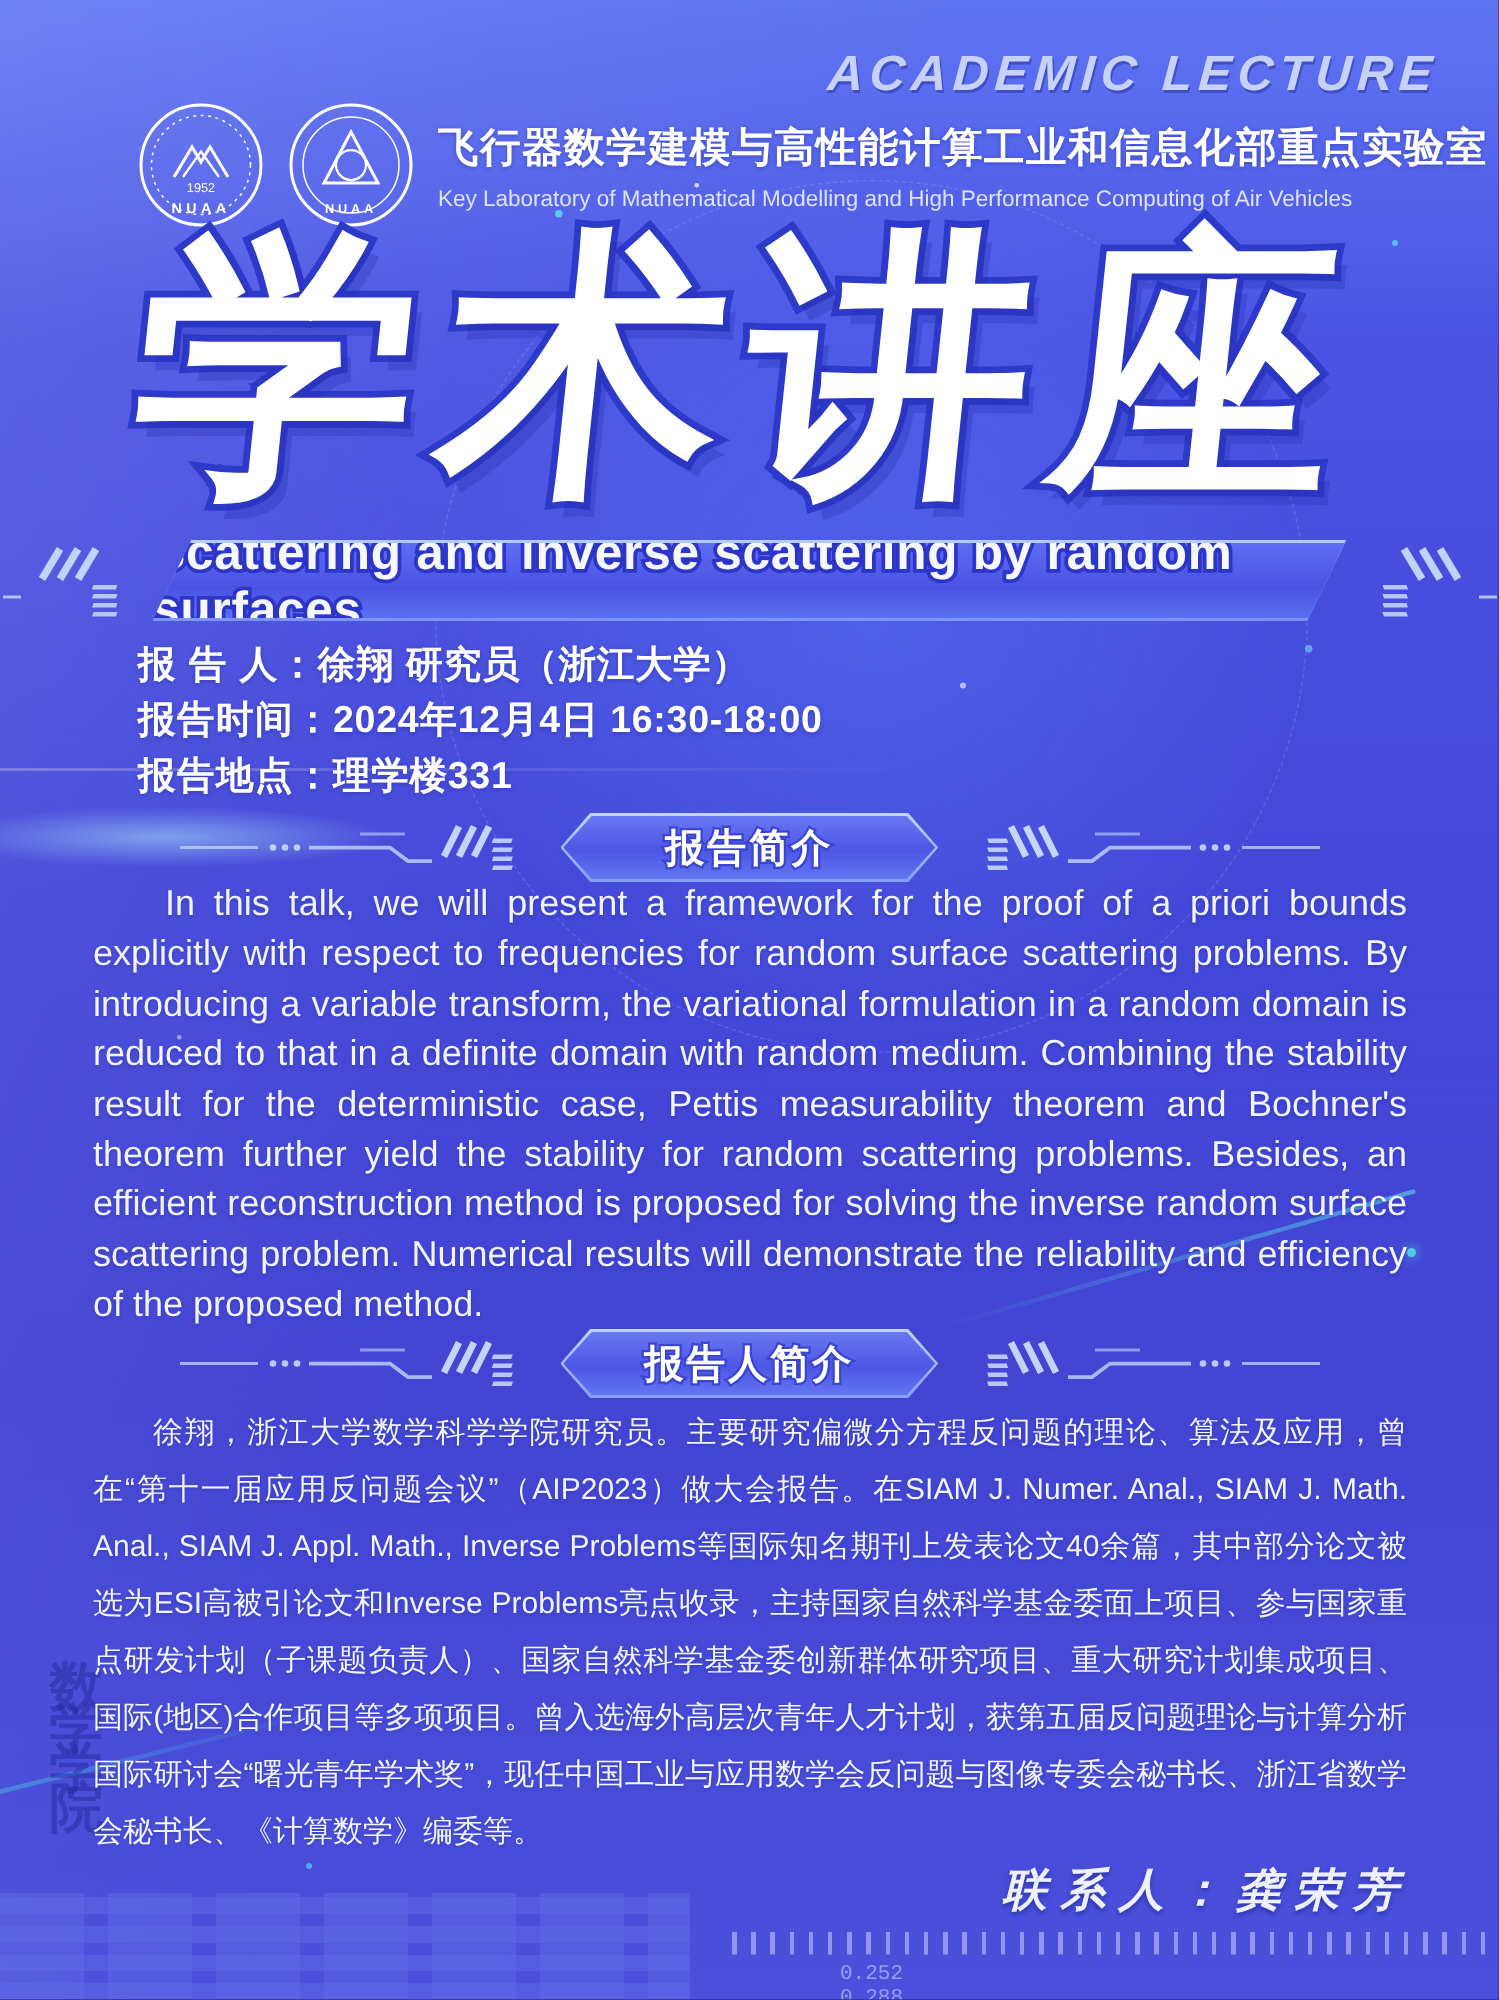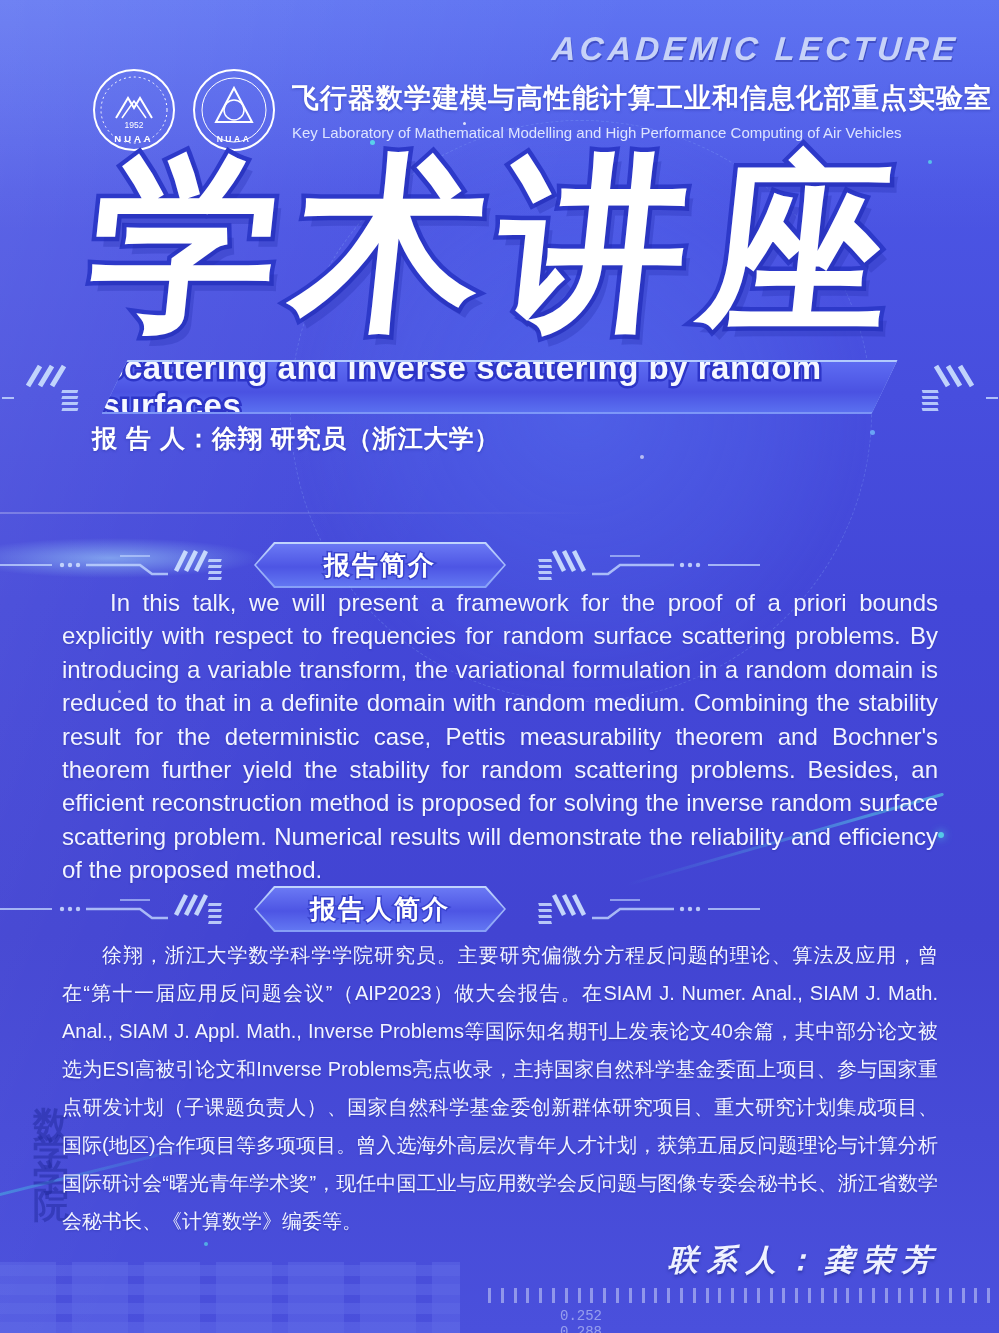--- a/index.html
+++ b/index.html
@@ -54,25 +54,25 @@
     display:flex;align-items:center;justify-content:center;}
   .banner-inner{width:796px;height:50px;
     clip-path:polygon(25px 0,100% 0,calc(100% - 25px) 100%,0 100%);
     background:linear-gradient(180deg,#5e6cf2 0%,#4a52e2 60%,#5a70f0 100%);
     display:flex;align-items:center;justify-content:center;}
   .banner-title{font-size:33px;font-weight:800;color:#f6f8ff;letter-spacing:.5px;
     -webkit-text-stroke:5px #2d35c8;paint-order:stroke fill;}
   .banner-deco{flex:0 0 auto;}
   
   .info-block{position:absolute;left:92px;top:422px;}
-  .info-row{display:flex;align-items:flex-start;height:37px;}
+  .info-row{display:flex;align-items:flex-end;height:37px;}
   .info-label{font-size:25px;font-weight:700;color:#ffffff;white-space:pre;letter-spacing:1px;text-shadow:0 1px 3px rgba(25,35,140,.4);}
   .info-value{font-size:25px;font-weight:700;color:#ffffff;letter-spacing:.5px;text-shadow:0 1px 3px rgba(25,35,140,.4);}
   
-  .badge-row{position:absolute;left:0;width:100%;display:flex;align-items:center;gap:24px;}
+  .badge-row{position:absolute;left:0;width:100%;display:flex;align-items:center;justify-content:center;gap:24px;}
   .badge-shell{width:252px;height:46px;
     clip-path:polygon(20px 0,calc(100% - 20px) 0,100% 50%,calc(100% - 20px) 100%,20px 100%,0 50%);
     background:linear-gradient(180deg,rgba(200,220,255,.95),rgba(150,180,255,.8));
     display:flex;align-items:center;justify-content:center;}
   .badge-inner{width:248px;height:42px;
     clip-path:polygon(19px 0,calc(100% - 19px) 0,100% 50%,calc(100% - 19px) 100%,19px 100%,0 50%);
     background:linear-gradient(180deg,#6a78f4 0%,#4d55e4 55%,#6276f2 100%);
     display:flex;align-items:center;justify-content:center;}
   .badge-text{font-size:26px;font-weight:800;color:#ffffff;letter-spacing:2px;
     -webkit-text-stroke:3px #3a44cf;paint-order:stroke fill;}
@@ -174,20 +174,28 @@
         <rect x="78" y="48" width="16" height="3" transform="skewX(-18)"></rect>
       </g>
     </svg>
   </div>
 
   <div class="info-block">
     <div class="info-row">
       <span class="info-label">报 告 人：</span>
       <span class="info-value">徐翔 研究员（浙江大学）</span>
     </div>
+    <div class="info-row">
+      <span class="info-label">报告时间：</span>
+      <span class="info-value">2024年12月4日 16:30-18:00</span>
+    </div>
+    <div class="info-row">
+      <span class="info-label">报告地点：</span>
+      <span class="info-value">理学楼331</span>
+    </div>
   </div>
 
   <div class="badge-row" style="top:542px">
     <svg width="230" height="44" viewBox="0 0 230 44">
       <path d="M0 22 H52" stroke="rgba(195,215,255,.75)" stroke-width="2"></path>
       <circle cx="62" cy="22" r="2.2" fill="rgba(210,225,255,.85)"></circle>
         <circle cx="70" cy="22" r="2.2" fill="rgba(210,225,255,.85)"></circle>
         <circle cx="78" cy="22" r="2.2" fill="rgba(210,225,255,.85)"></circle>
       <path d="M86 22 H140 L152 31 H168" stroke="rgba(195,215,255,.8)" stroke-width="2.5" fill="none"></path>
       <path d="M120 13 H150" stroke="rgba(195,215,255,.6)" stroke-width="2"></path>

